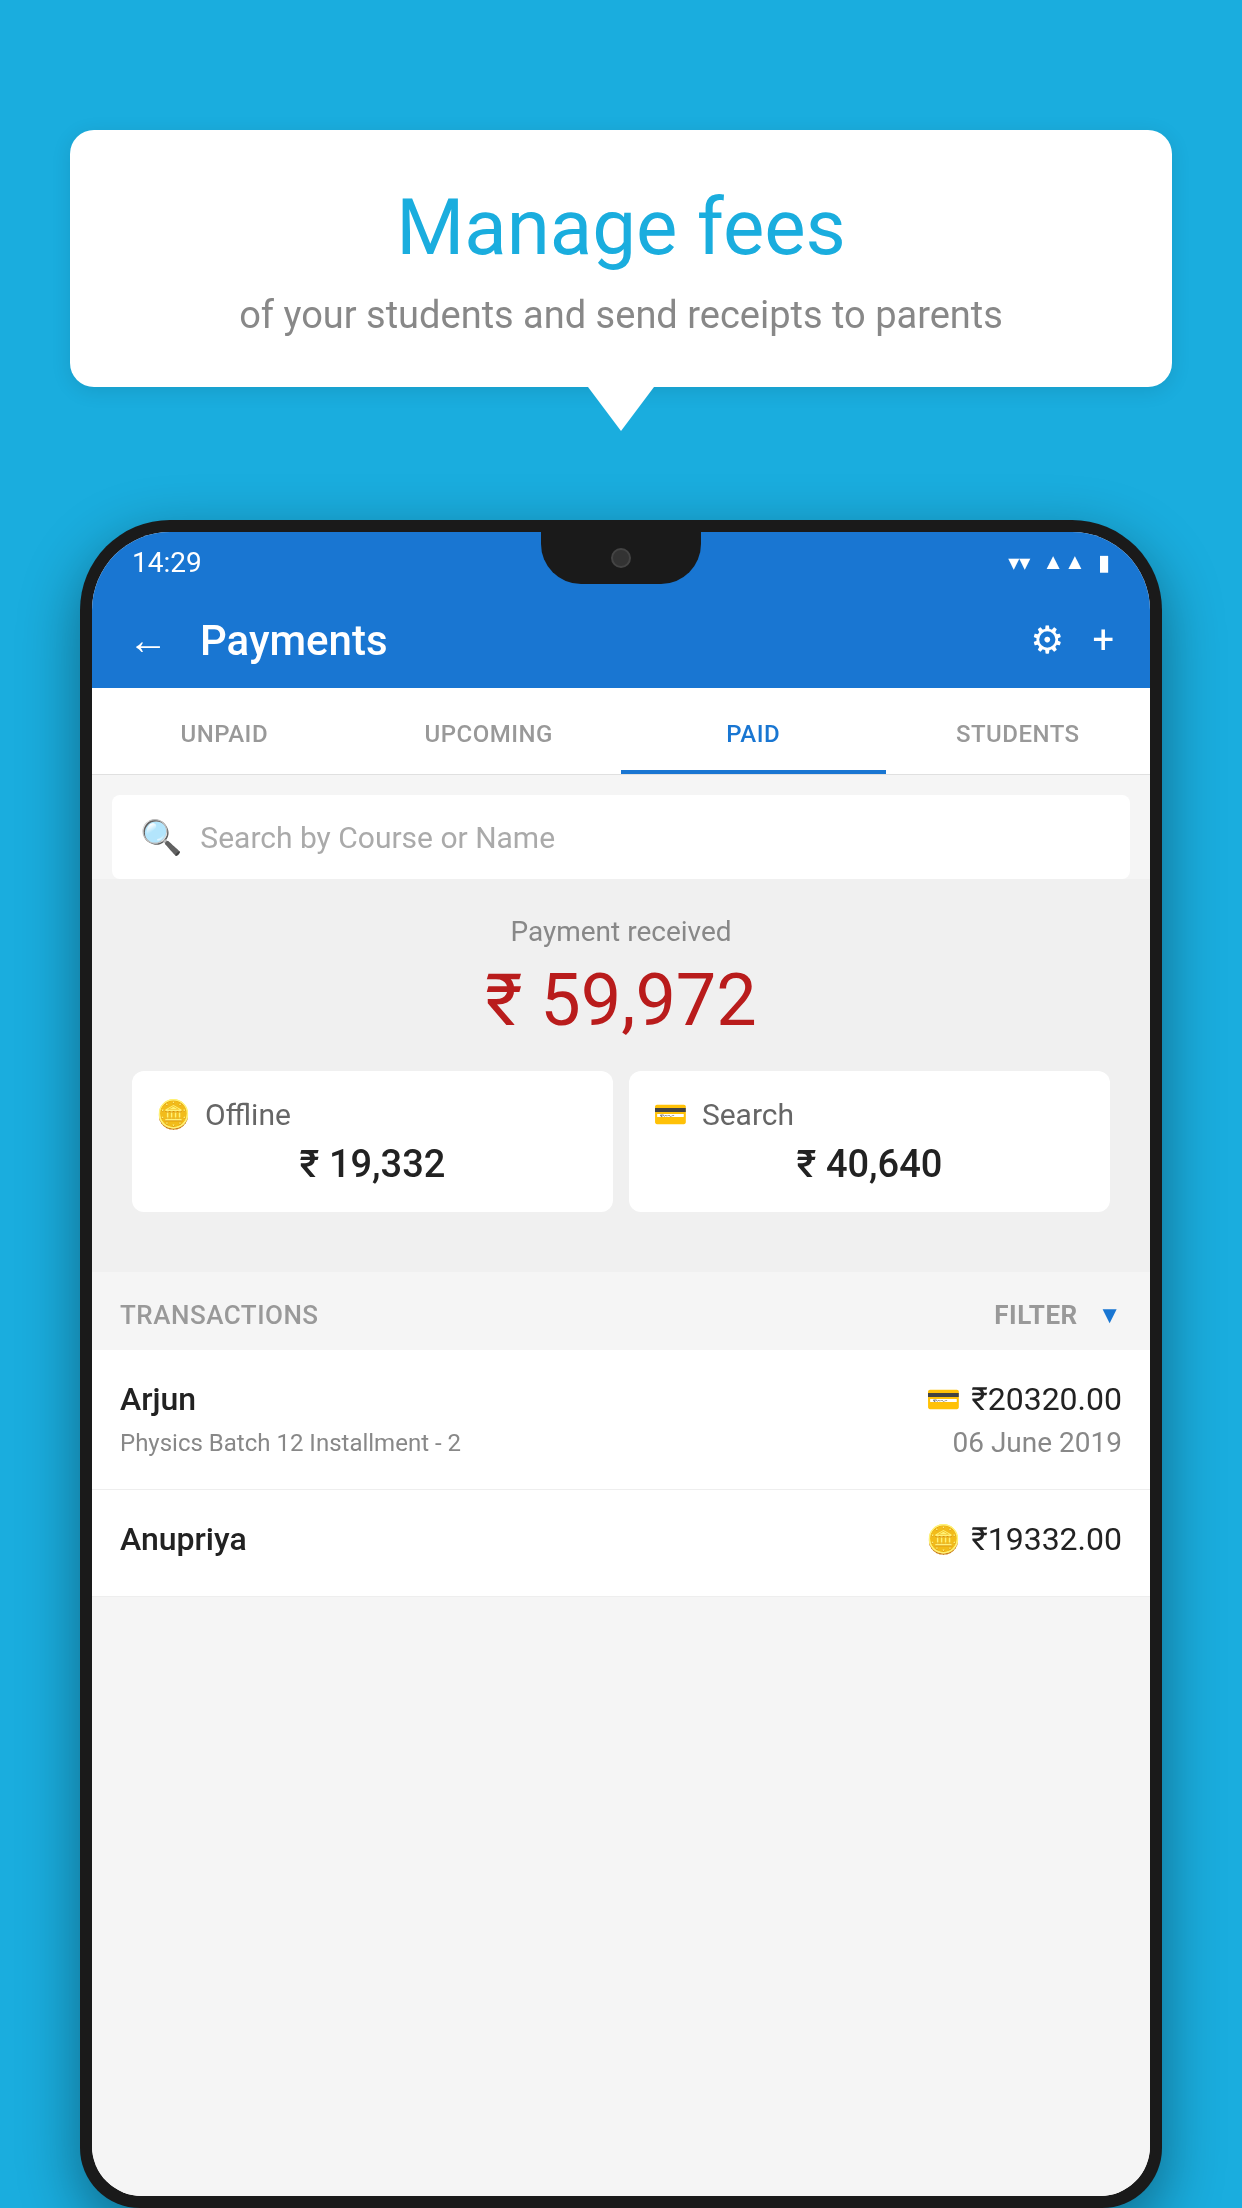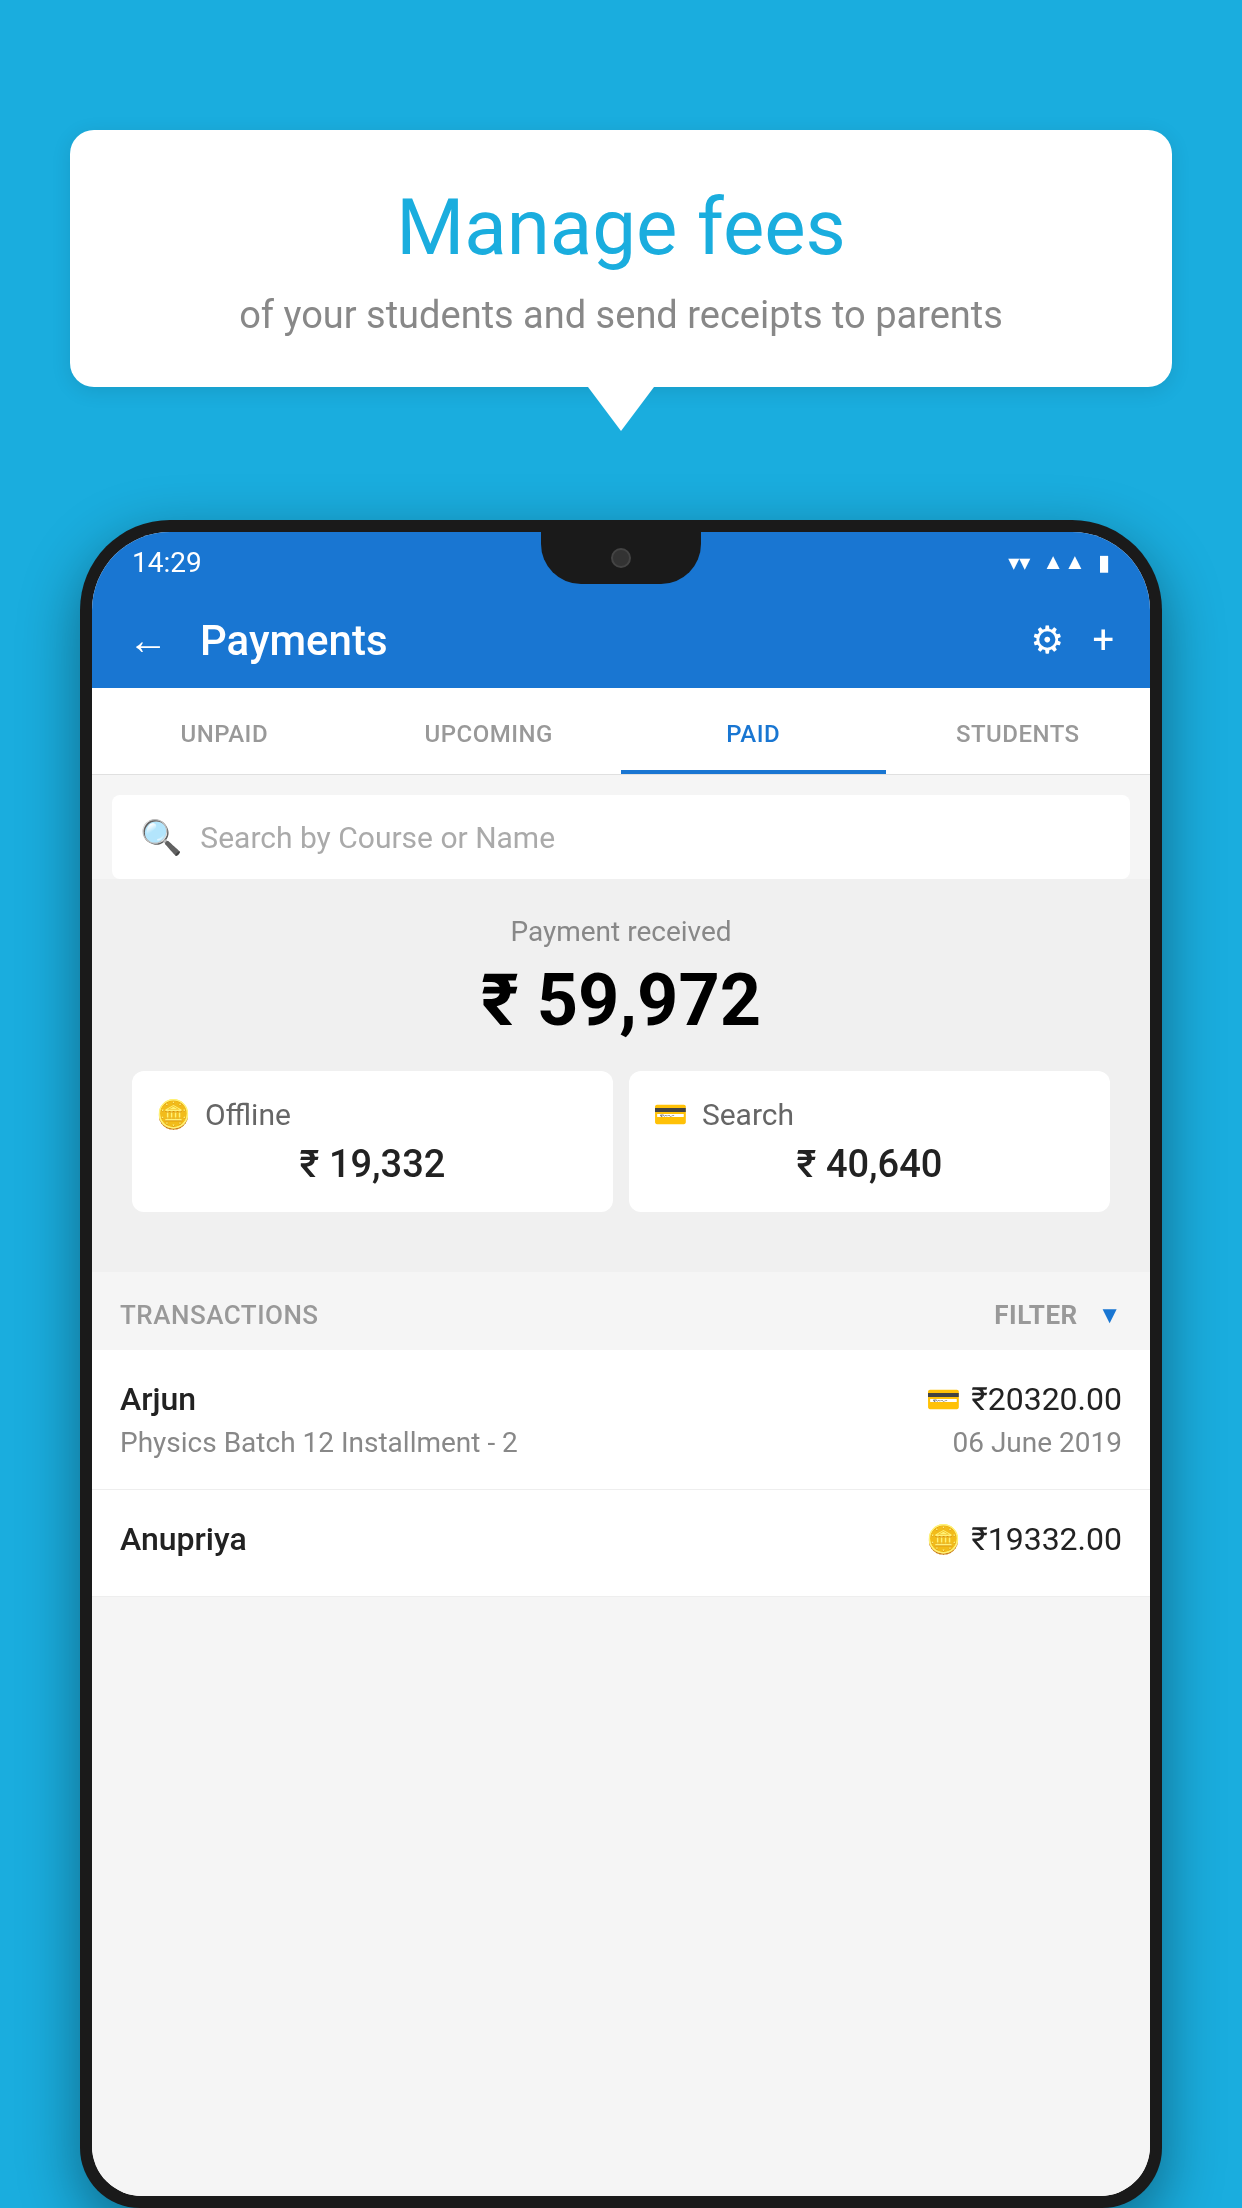--- a/index.html
+++ b/index.html
@@ -207,22 +207,22 @@
       padding: 36px 20px 30px;
       text-align: center;
     }
     .payment-label {
       font-size: 28px;
       color: #888;
       margin-bottom: 10px;
     }
     .payment-amount {
       font-size: 72px;
-      font-weight: 700;
-      color: #000000;
+      font-weight: 400;
+      color: #b91c1c;
       margin-bottom: 28px;
     }
 
     
     .payment-cards {
       display: flex;
       gap: 16px;
       padding: 0 20px 30px;
       background: #f0f0f0;
     }
@@ -312,21 +312,21 @@
       font-size: 32px;
       color: #222;
       font-weight: 400;
     }
     .transaction-bottom {
       display: flex;
       justify-content: space-between;
       align-items: center;
     }
     .transaction-course {
-      font-size: 28px;
+      font-size: 24px;
       color: #888;
     }
     .transaction-date {
       font-size: 28px;
       color: #888;
     }
 
     .phone-inner {
       position: absolute;
       top: 12px;

